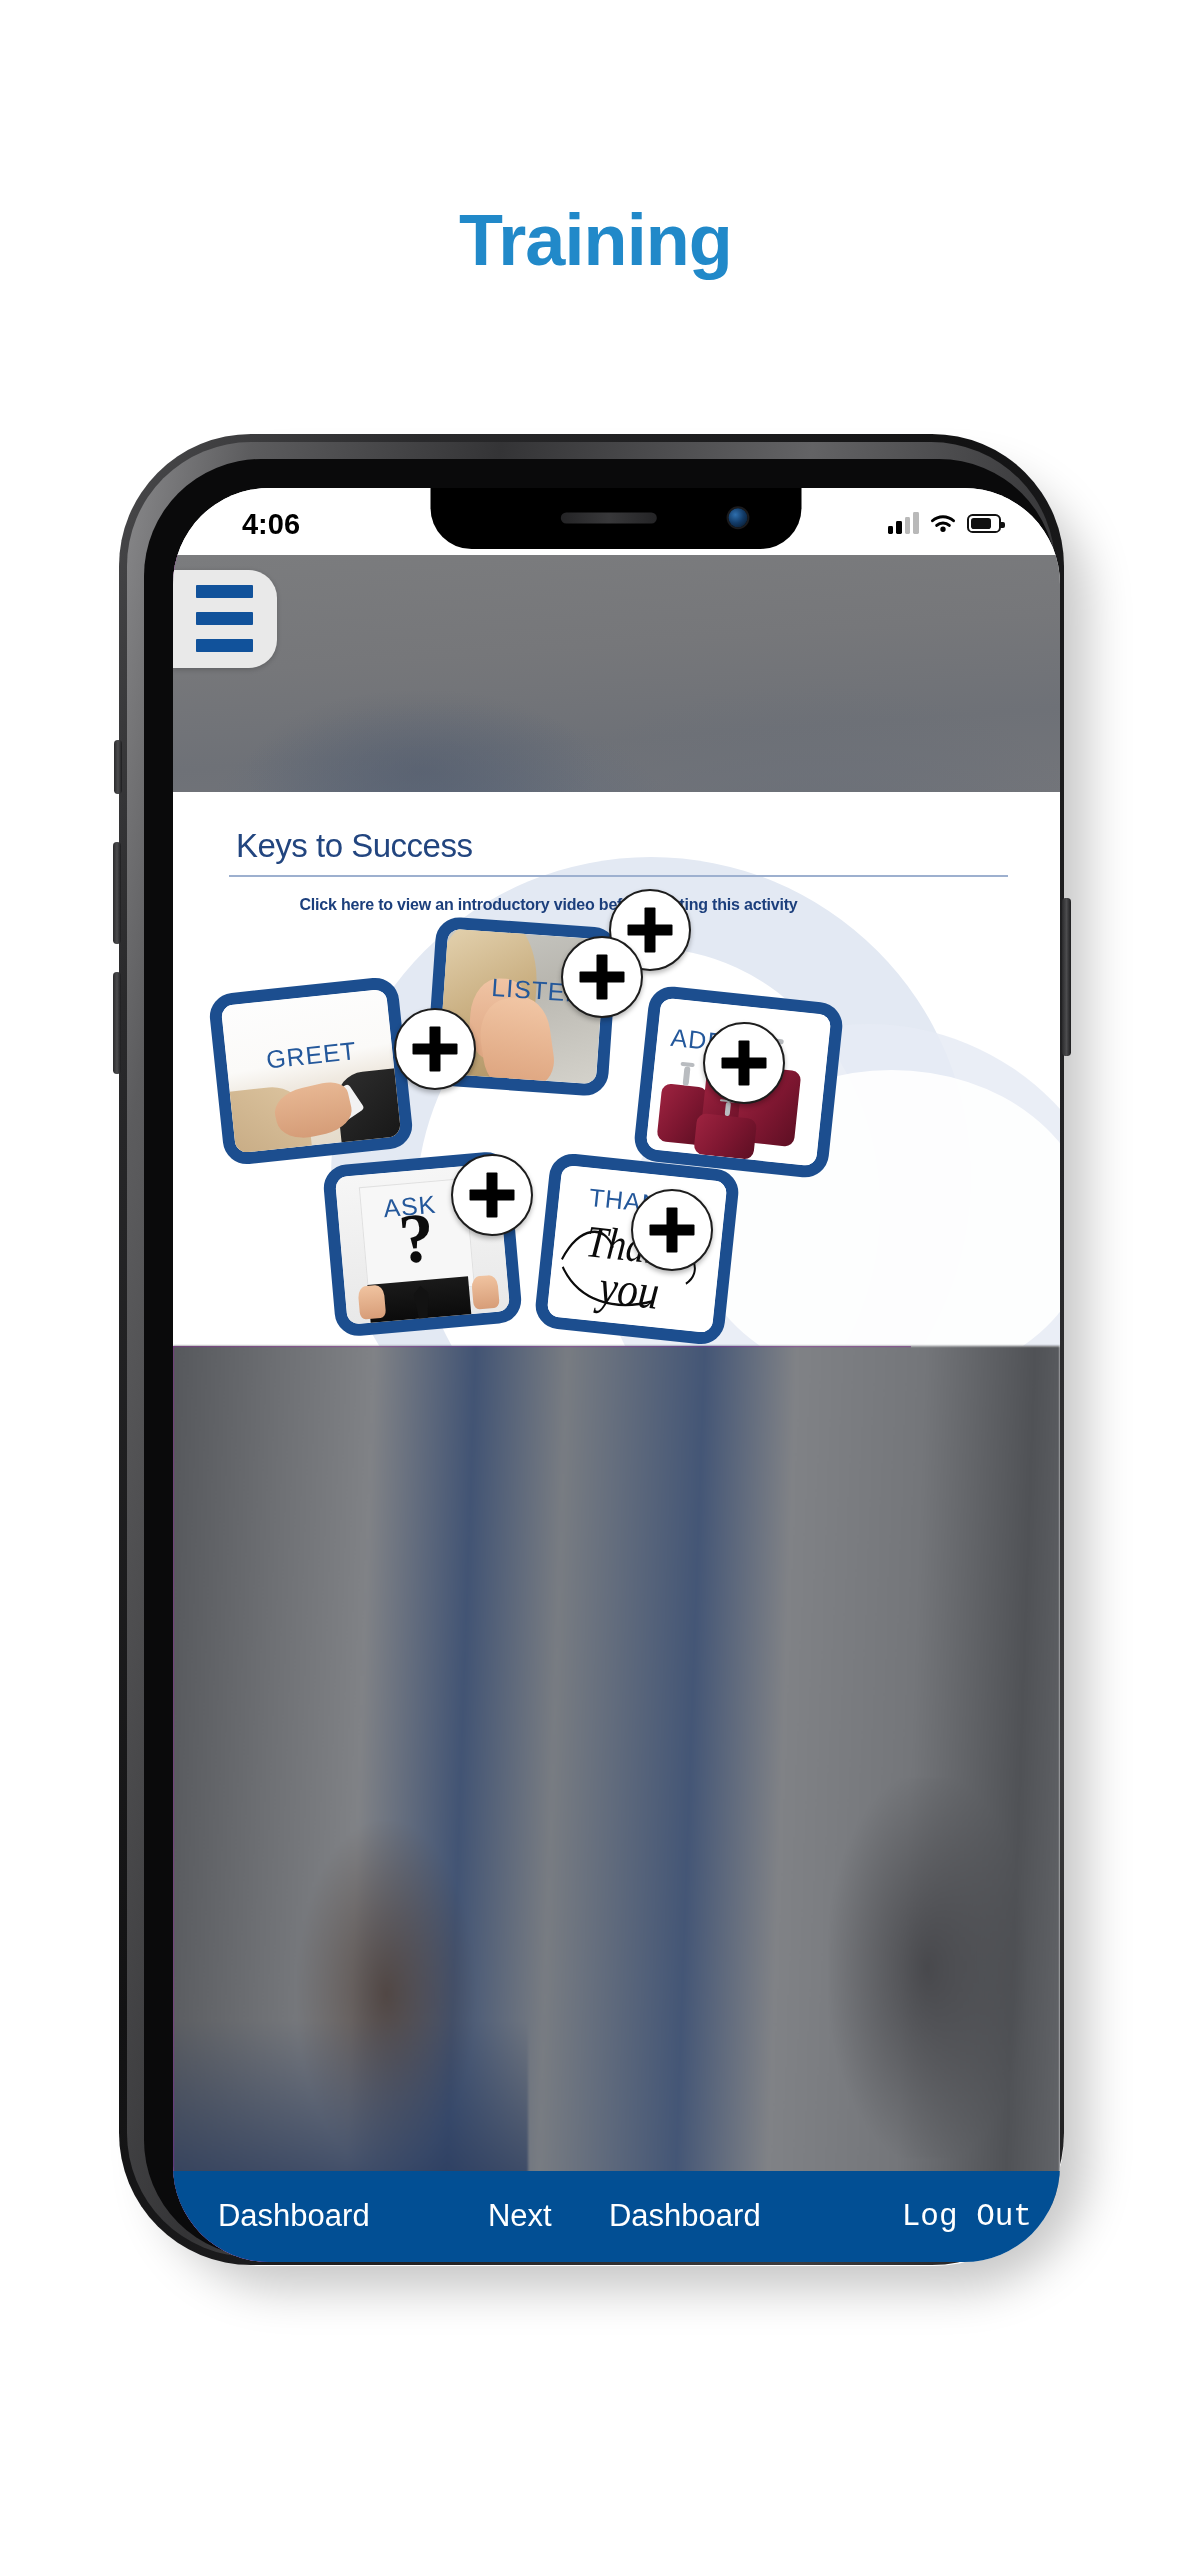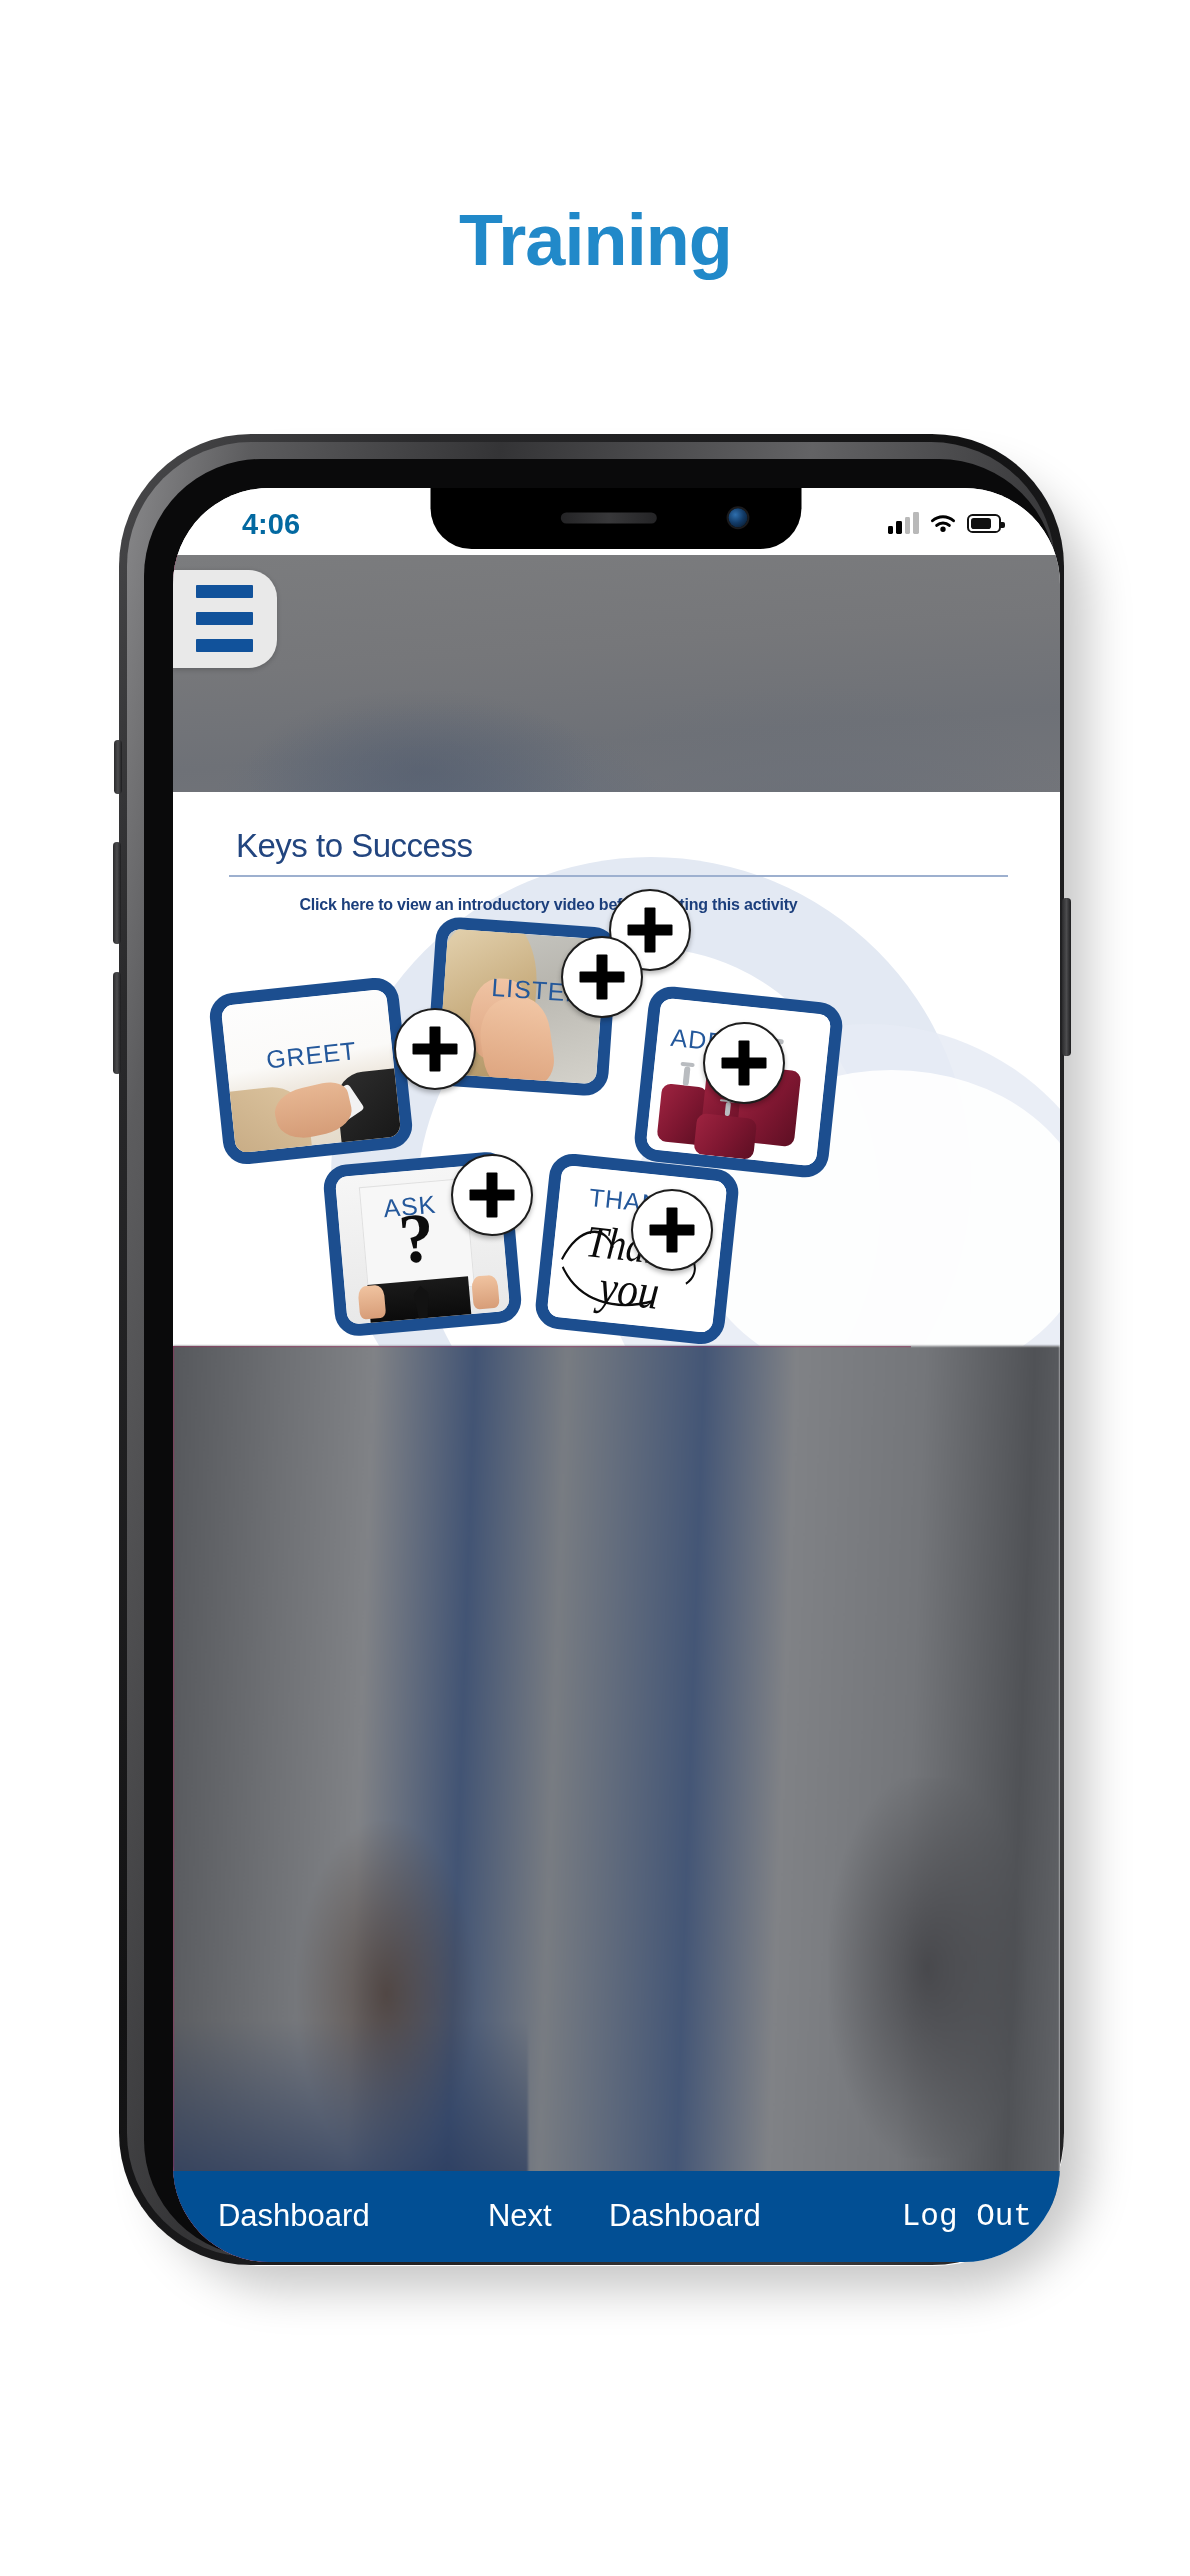--- a/index.html
+++ b/index.html
@@ -62,21 +62,21 @@
   .btn-voldn { left: -6.5px; top: 538px;  width: 8.3px;  height: 102px; }
   .btn-power { right: -6.5px; top: 464px; width: 8.3px;  height: 158px; }
 
   
   .statusbar {
     position: absolute; left: 0; top: 0; width: 887px; height: 67px;
     background: #ffffff; z-index: 40;
   }
   .status-time {
     position: absolute; left: 69px; top: 20.4px;
-    font-size: 29px; font-weight: 600; color: #0369a1;
+    font-size: 29px; font-weight: 600; color: #000000;
     letter-spacing: 0px;
   }
   .status-icons {
     position: absolute; right: 59px; top: 20.4px;
     display: flex; align-items: center; gap: 10.2px; height: 30px;
   }
   .sig { display: flex; align-items: flex-end; gap: 2.8px; height: 22px; }
   .sig i { display: block; width: 5.6px; background: #000; border-radius: 1.4px; }
   .sig i:nth-child(1){ height: 8.3px; }
   .sig i:nth-child(2){ height: 13px; }
@@ -104,21 +104,21 @@
     background: linear-gradient(90deg,#242426,#38383a,#242426);
   }
   .notch-cam {
     position: absolute; right: 54px; top: 50%; transform: translateY(-50%);
     width: 19.5px; height: 19.5px; border-radius: 50%;
     background: radial-gradient(circle at 36% 34%, #2e6fae 0%, #123a66 48%, #06121f 100%);
     box-shadow: 0 0 0 1.9px #1b1b1d;
   }
 
   
-  .app { position: absolute; left: 0; top: 67px; width: 738px; height: 1707px; background:#be185d; }
+  .app { position: absolute; left: 0; top: 67px; width: 738px; height: 1707px; background:#a21caf; }
 
   
   .hdr-img {
     position: absolute; left: 0; top: 0; width: 887px; height: 237px;
     background:
       radial-gradient(ellipse 334px 185px at 30% 118%, rgba(90,104,124,0.85) 0%, rgba(120,125,132,0) 72%),
       radial-gradient(ellipse 389px 223px at 72% 125%, rgba(104,110,120,0.8) 0%, rgba(125,128,134,0) 75%),
       linear-gradient(176deg,#7b7c7e 0%,#76777a 40%,#6e7177 72%,#73757a 100%);
     filter: blur(0.4px);
   }

